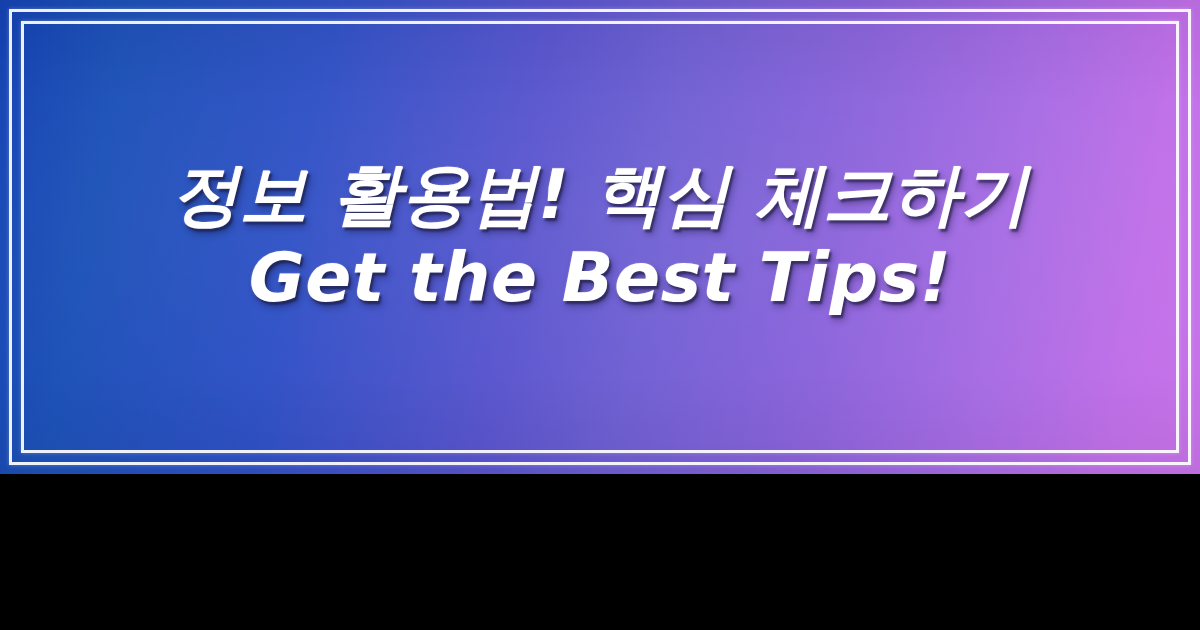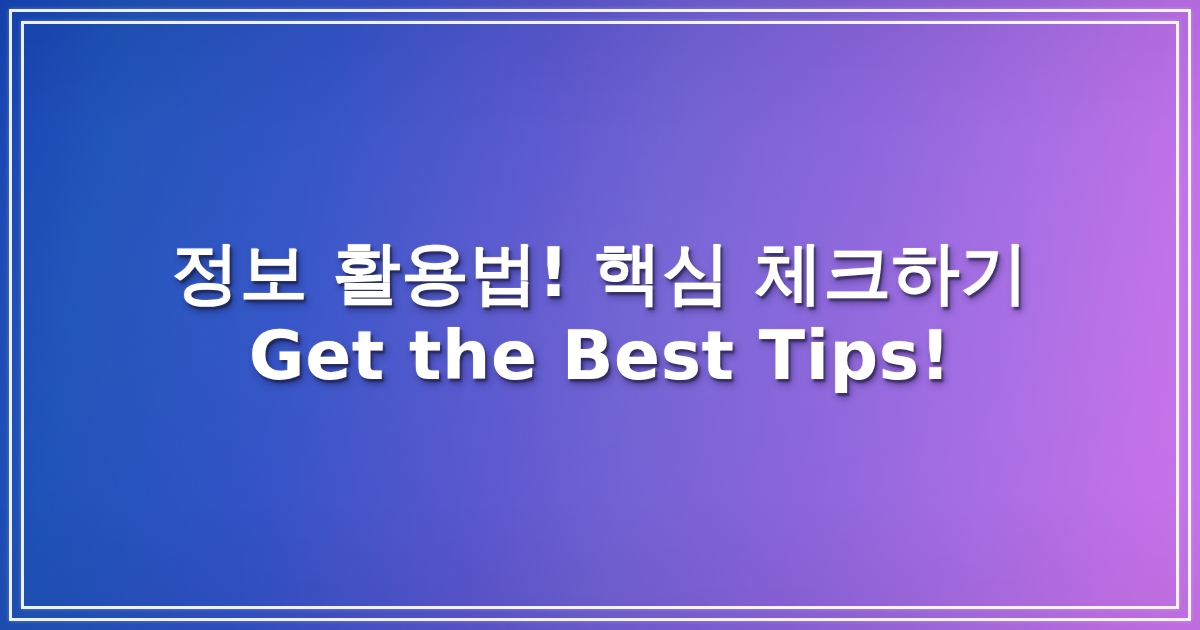--- a/index.html
+++ b/index.html
@@ -5,24 +5,25 @@
 <style>
   html, body {
     margin: 0;
     padding: 0;
     background: #000;
   }
 
   .banner {
     position: relative;
     width: 1200px;
-    height: 630px;
+    height: 474px;
     overflow: hidden;
     box-sizing: border-box;
     font-family: "DejaVu Sans", "Liberation Sans", sans-serif;
+    font-style: italic;
   }
 
   
   .banner__bg {
     position: absolute;
     inset: 0;
     background: linear-gradient(
         100deg,
         #1543b4 0%,
         #1e52b8 10%,

